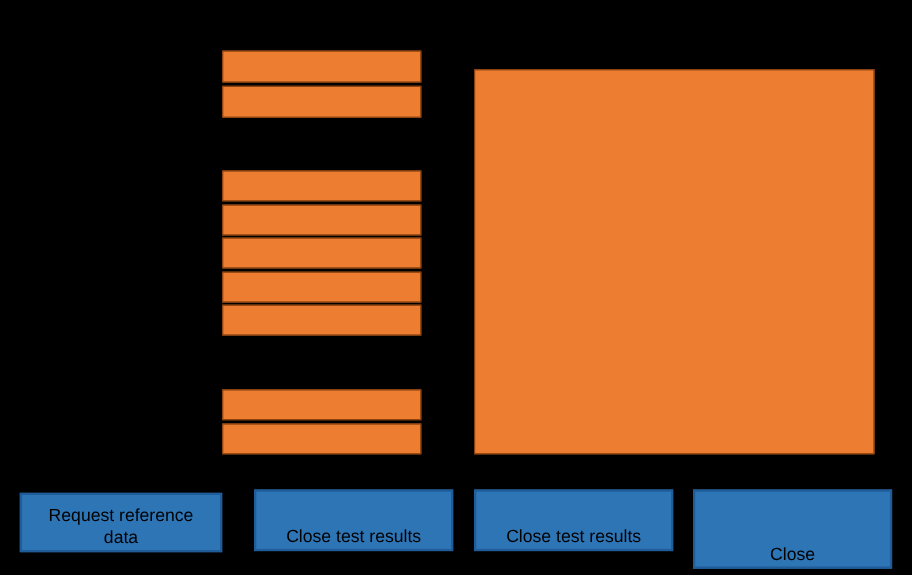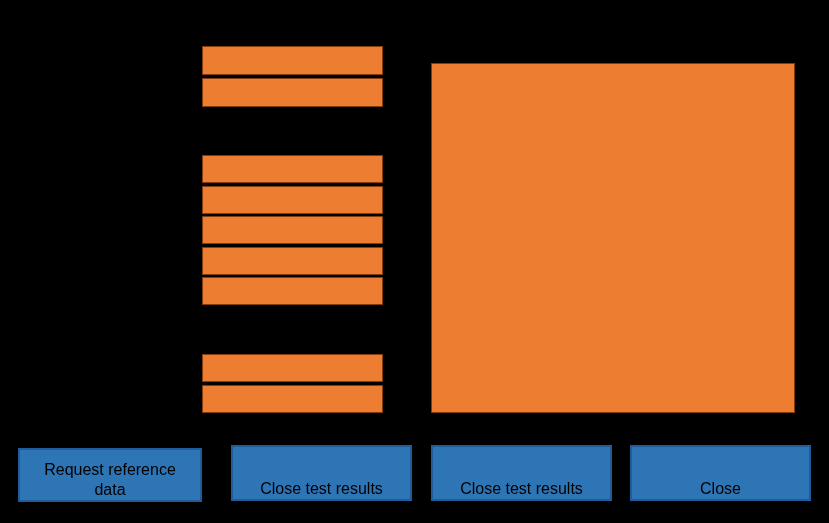--- a/index.html
+++ b/index.html
@@ -60,21 +60,21 @@
     box-sizing: border-box;
     color: var(--button-text, #000000);
     font-size: 16px;
     line-height: 1.25;
     cursor: default;
     padding: 0 12px;
   }
   .btn-1 { left: 18px;  top: 448px; width: 184px; height: 54px; }
   .btn-2 { left: 231px; top: 445px; width: 181px; height: 56px; }
   .btn-3 { left: 431px; top: 445px; width: 181px; height: 56px; }
-  .btn-4 { left: 630px; top: 445px; width: 181px; height: 56px; }
+  .btn-4 { left: 630px; top: 445px; width: 181px; height: 72px; }
 </style>
 </head>
 <body>
 
 <div class="canvas" style="--window-bg: #000000; --field-fill: #ED7D31; --field-border: #843C0C; --button-fill: #2E75B6; --button-border: #1F5C99; --button-text: #000000;">
 
   <div class="field-group group-top">
       <div class="field"></div>
       <div class="field"></div>
     </div>

